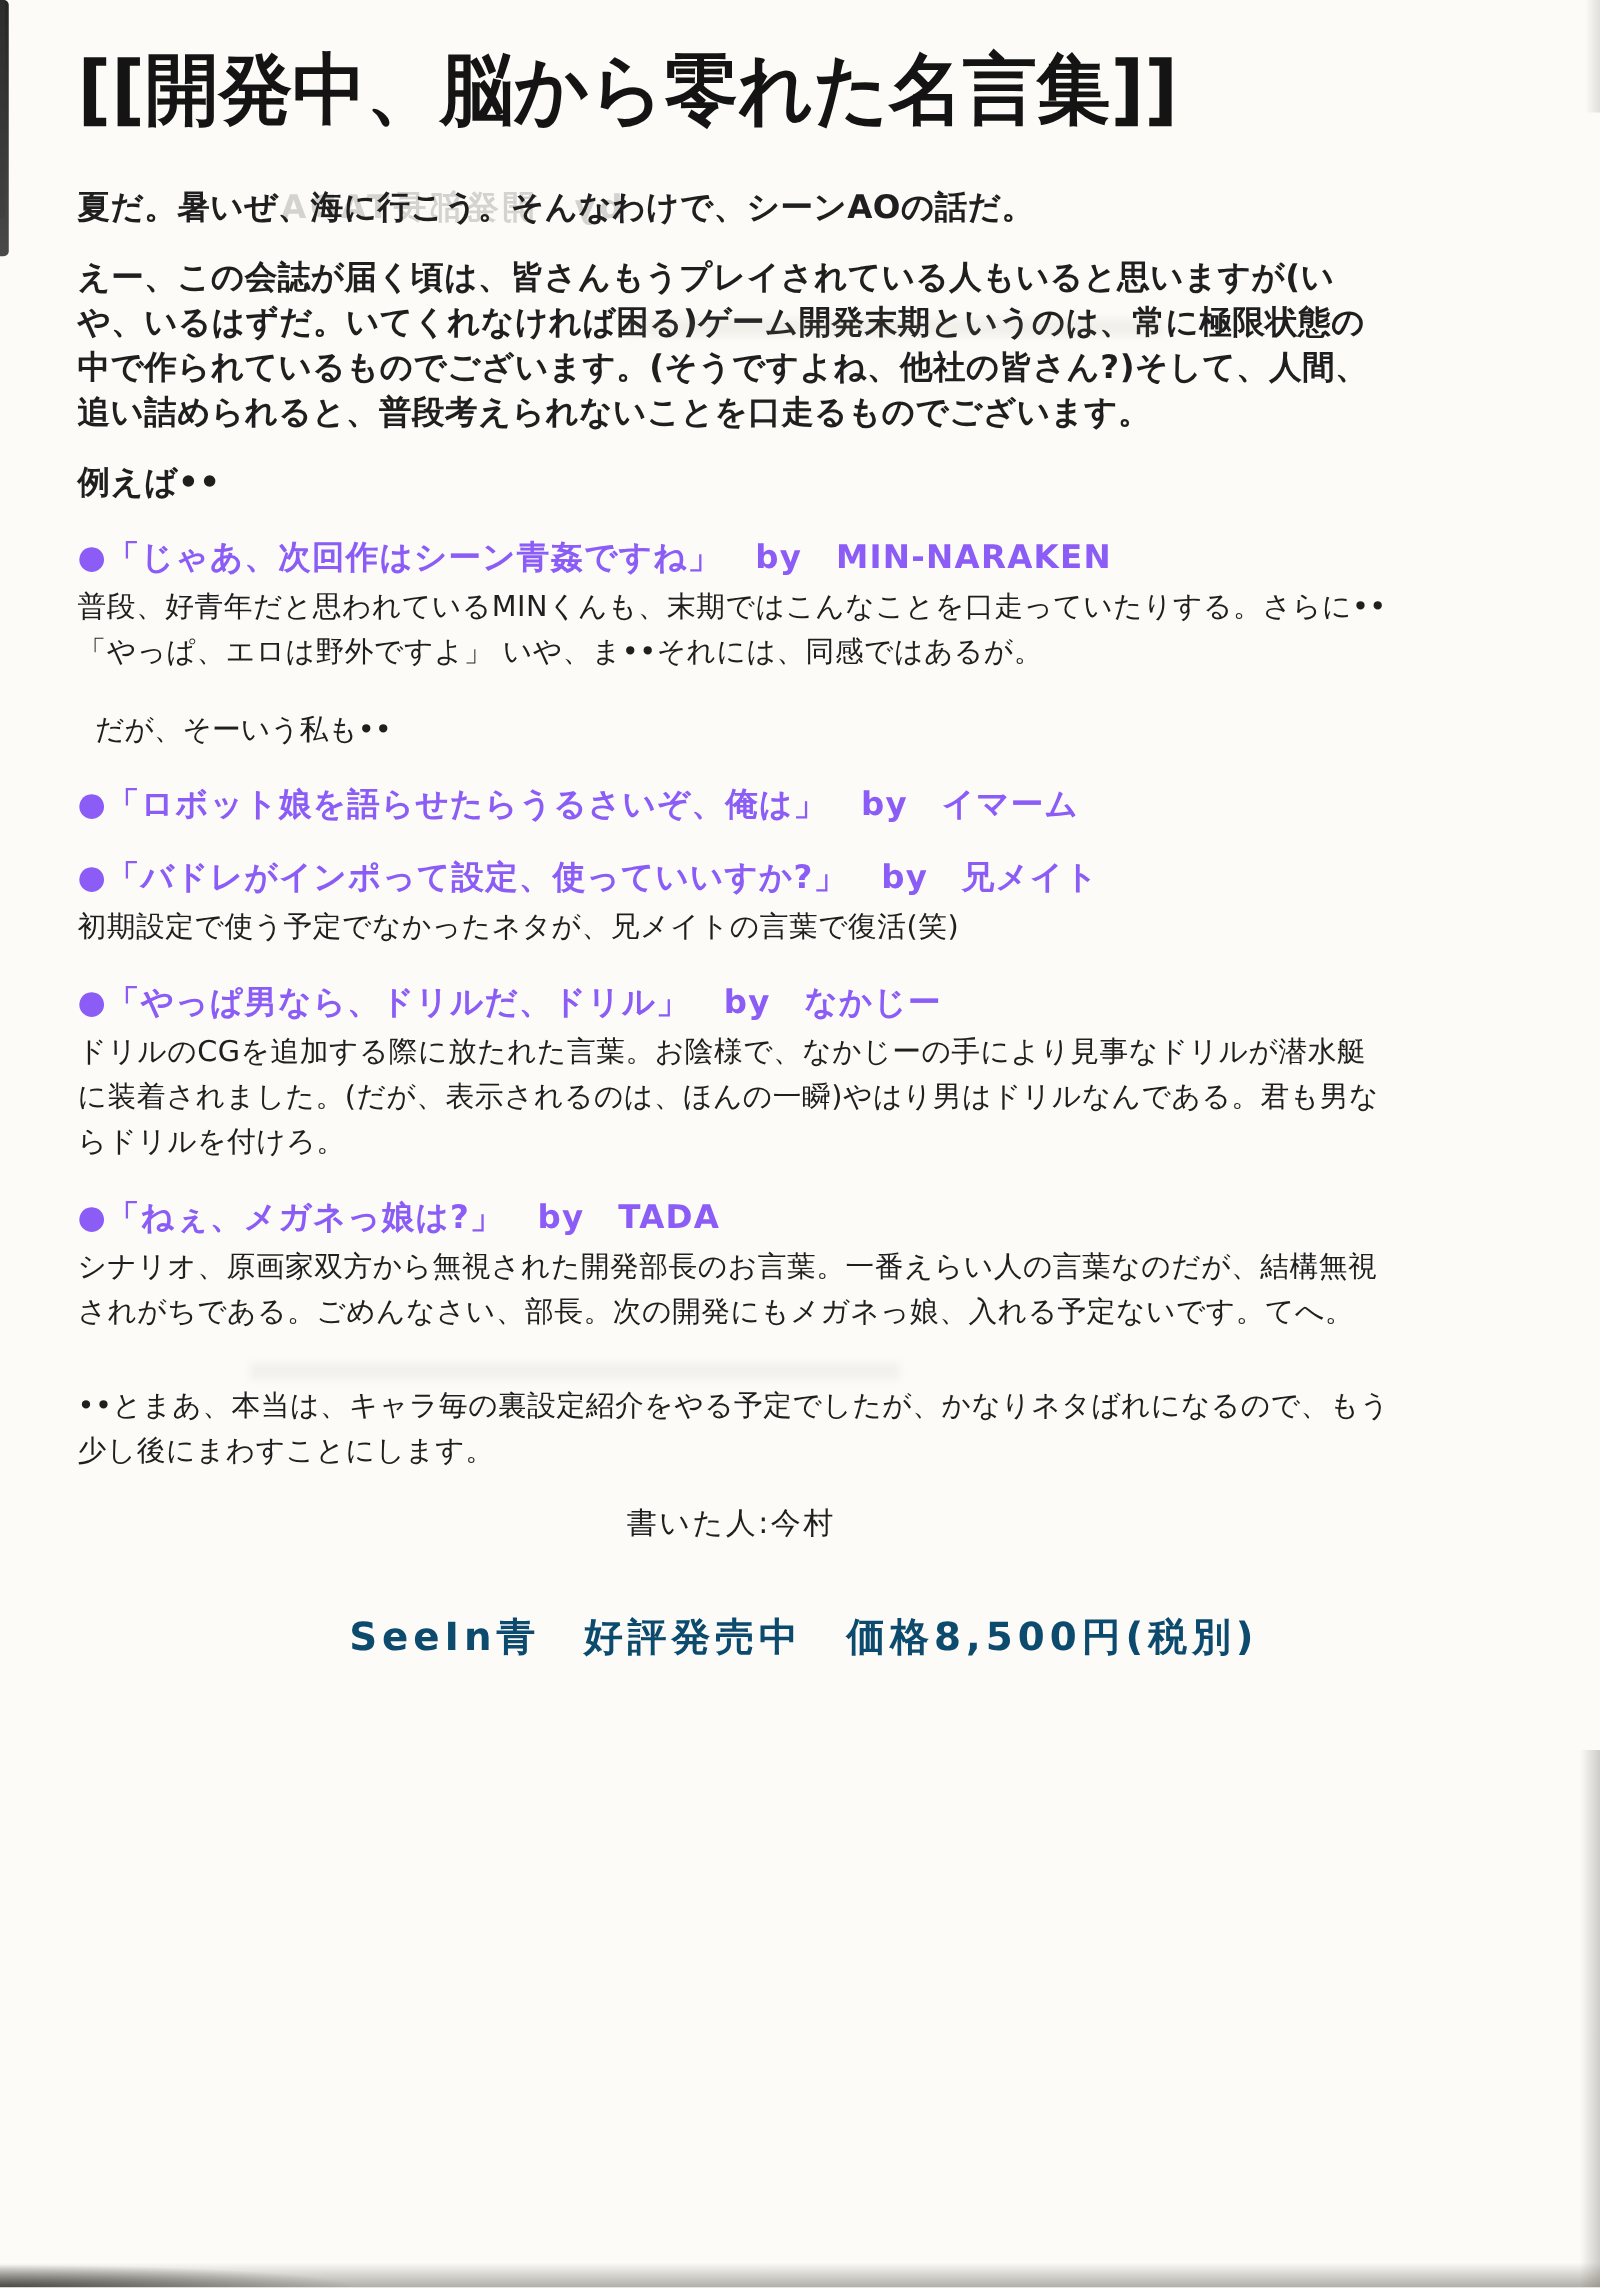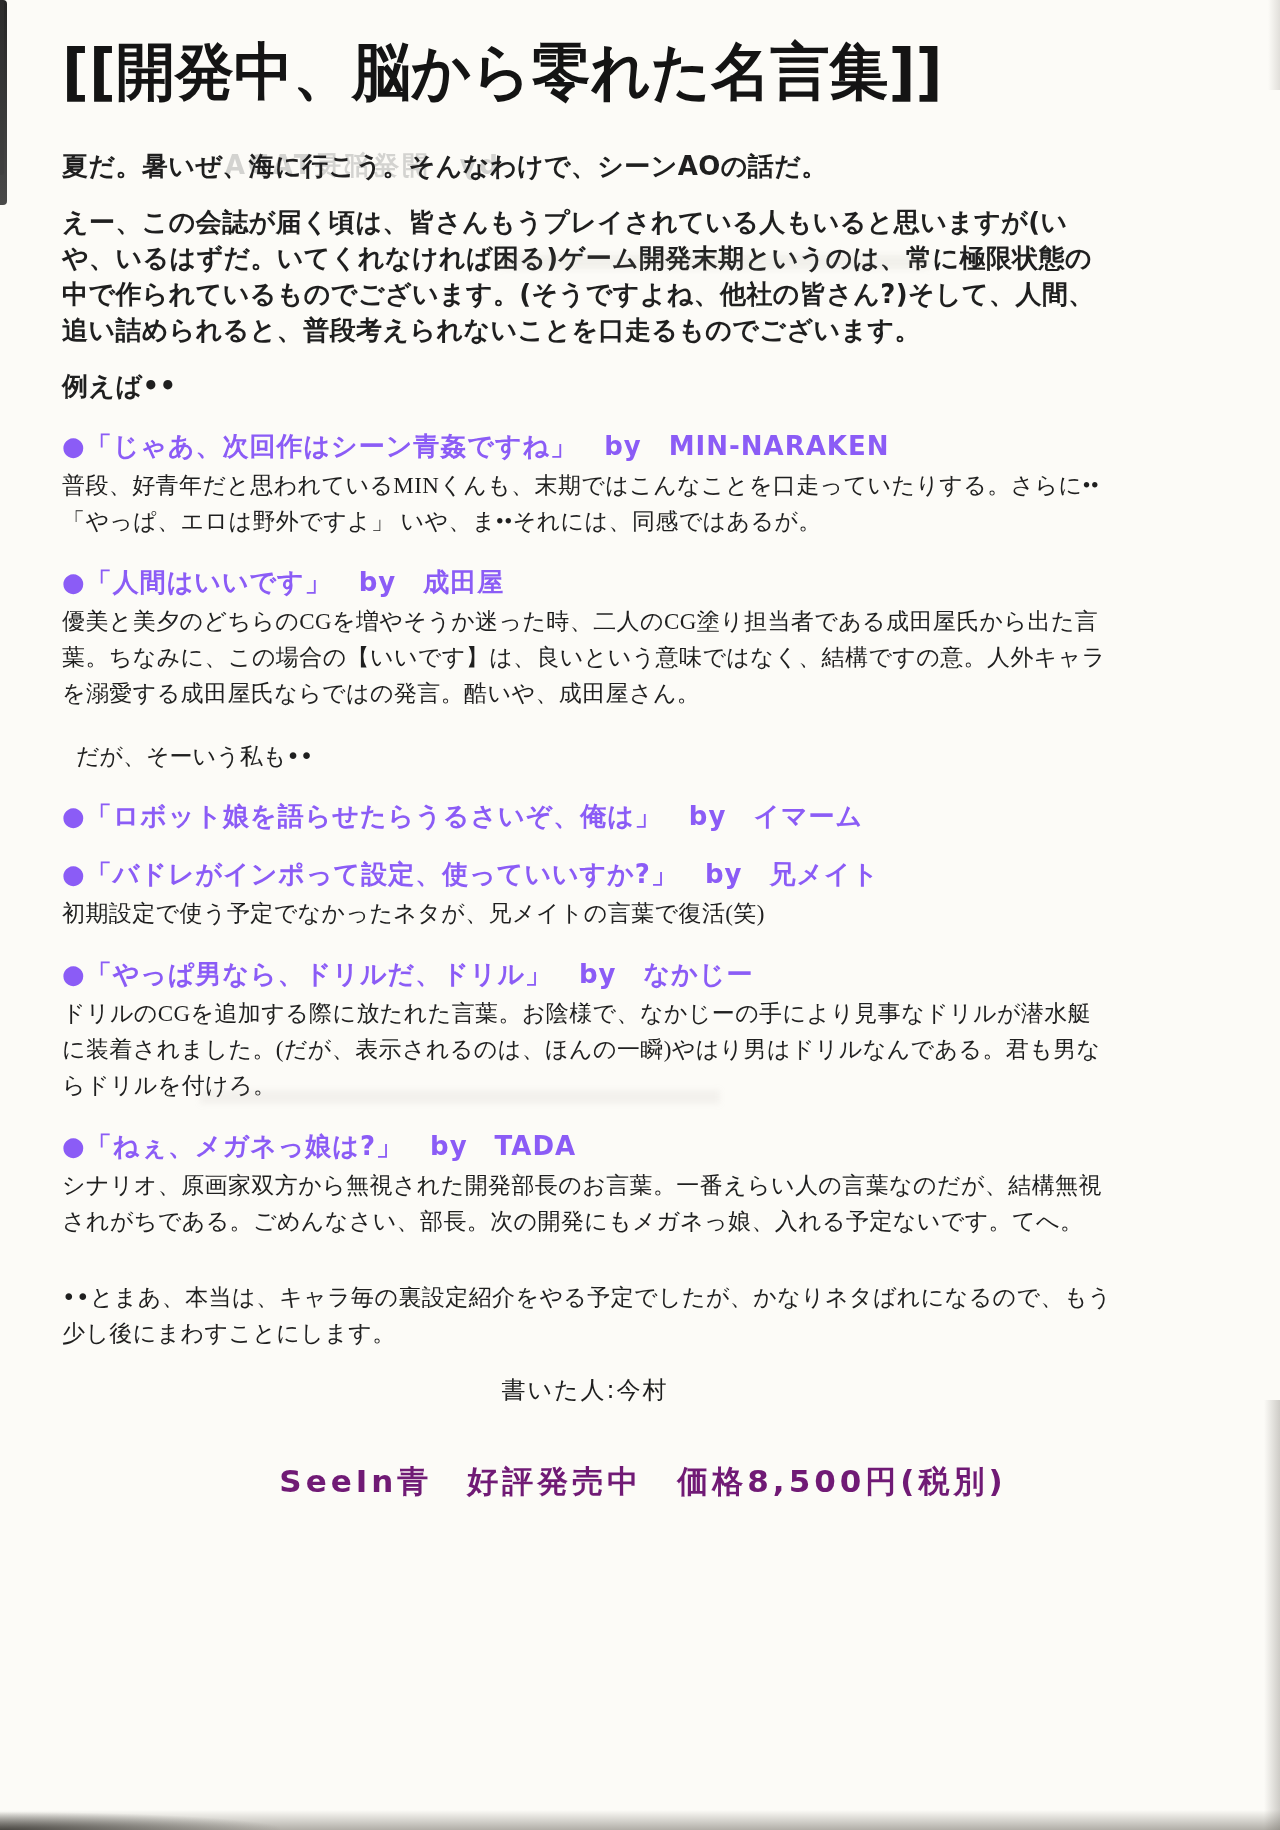--- a/index.html
+++ b/index.html
@@ -26,27 +26,27 @@
   }
   .para{margin:0;font-size:26px;line-height:36px;letter-spacing:.4px;font-weight:bold;}
   .p1{margin-top:44px;}
   .p2{margin-top:20px;}
   .p3{margin-top:20px;}
   .quote{margin-top:26px;}
   .q-head{
     font-size:26px;font-weight:bold;margin:0 0 6px 0;
     letter-spacing:1px;line-height:32px;color:#8b5cf6;
   }
-  .q-body{margin:0;font-size:23px;line-height:36px;letter-spacing:.4px;font-family:Liberation Serif, serif;}
+  .q-body{margin:0;font-size:23px;line-height:36px;letter-spacing:.4px;}
   .interlude{margin-top:26px;font-size:23px;line-height:36px;margin-left:14px;}
   .closing{margin-top:39px;font-size:23px;line-height:36px;letter-spacing:.4px;}
   .credit{margin-top:22px;text-align:center;font-size:24px;padding-right:6px;letter-spacing:2px;}
   .footer{
     margin-top:55px;font-size:31px;font-weight:bold;text-align:center;
-    padding-left:110px;letter-spacing:4px;color:#701a75;
+    padding-left:110px;letter-spacing:4px;color:#0c4a6e;
   }
   
   .artifact{position:absolute;pointer-events:none;}
   .left-mark1{left:0;top:1085;width:7px;height:205px;background:linear-gradient(#000,#2a2a2a);border-radius:0 4px 4px 0;opacity:.85;}
   .left-mark2{left:0;top:1298;width:4px;height:175px;background:#3a3a3a;opacity:.35;border-radius:0 3px 3px 0;}
   .bottom-shadow{left:0;right:0;bottom:0;height:20px;background:linear-gradient(to bottom,rgba(110,104,94,0),rgba(85,80,70,.45));}
   .bottom-left-smudge{left:0;bottom:0;width:280px;height:18px;background:radial-gradient(ellipse at 0% 100%,rgba(40,38,34,.75),rgba(40,38,34,0) 72%);}
   .right-shade{right:0;bottom:0;width:16px;height:430px;background:linear-gradient(to right,rgba(100,95,88,0),rgba(100,95,88,.3));}
   .top-right-shade{right:0;top:0;width:12px;height:90px;background:linear-gradient(to right,rgba(100,95,88,0),rgba(100,95,88,.18));}
   .ghost1{left:500px;top:255px;width:430px;height:14px;background:rgba(150,148,140,.10);filter:blur(3px);}
@@ -65,24 +65,20 @@
     <p class="para p1">夏だ。暑いぜ、海に行こう。そんなわけで、シーンAOの話だ。</p>
     <p class="para p2">えー、この会誌が届く頃は、皆さんもうプレイされている人もいると思いますが(いや、いるはずだ。いてくれなければ困る)ゲーム開発末期というのは、常に極限状態の中で作られているものでございます。(そうですよね、他社の皆さん?)そして、人間、追い詰められると、普段考えられないことを口走るものでございます。</p>
     <p class="para p3">例えば••</p>
 
     <section class="quote">
       <h2 class="q-head">●「じゃあ、次回作はシーン青姦ですね」　by　MIN-NARAKEN</h2>
       <p class="q-body">普段、好青年だと思われているMINくんも、末期ではこんなことを口走っていたりする。さらに••</p>
       <p class="q-body">「やっぱ、エロは野外ですよ」 いや、ま••それには、同感ではあるが。</p>
     </section>
 
-    <section class="quote">
-      <h2 class="q-head">●「人間はいいです」　by　成田屋</h2>
-      <p class="q-body">優美と美夕のどちらのCGを増やそうか迷った時、二人のCG塗り担当者である成田屋氏から出た言葉。ちなみに、この場合の【いいです】は、良いという意味ではなく、結構ですの意。人外キャラを溺愛する成田屋氏ならではの発言。酷いや、成田屋さん。</p>
-    </section>
 
     <p class="interlude">だが、そーいう私も••</p>
 
     <section class="quote">
       <h2 class="q-head">●「ロボット娘を語らせたらうるさいぞ、俺は」　by　イマーム</h2>
     </section>
 
     <section class="quote">
       <h2 class="q-head">●「バドレがインポって設定、使っていいすか?」　by　兄メイト</h2>
       <p class="q-body">初期設定で使う予定でなかったネタが、兄メイトの言葉で復活(笑)</p>

